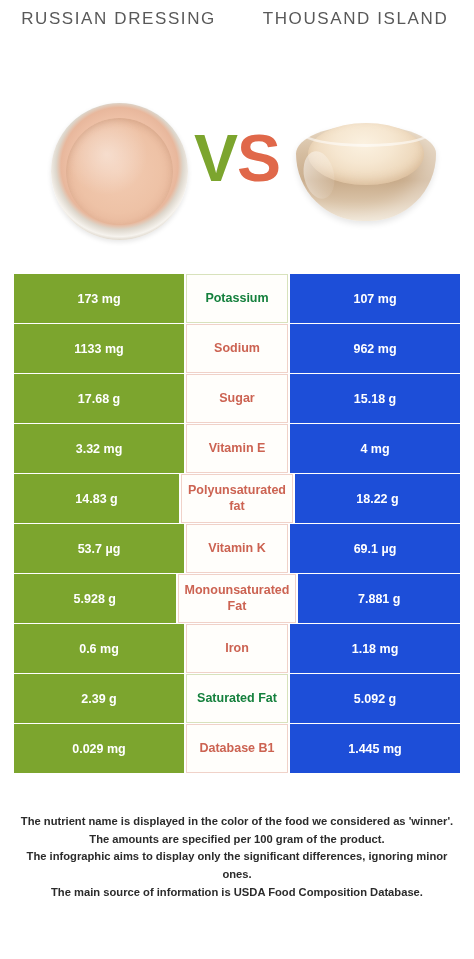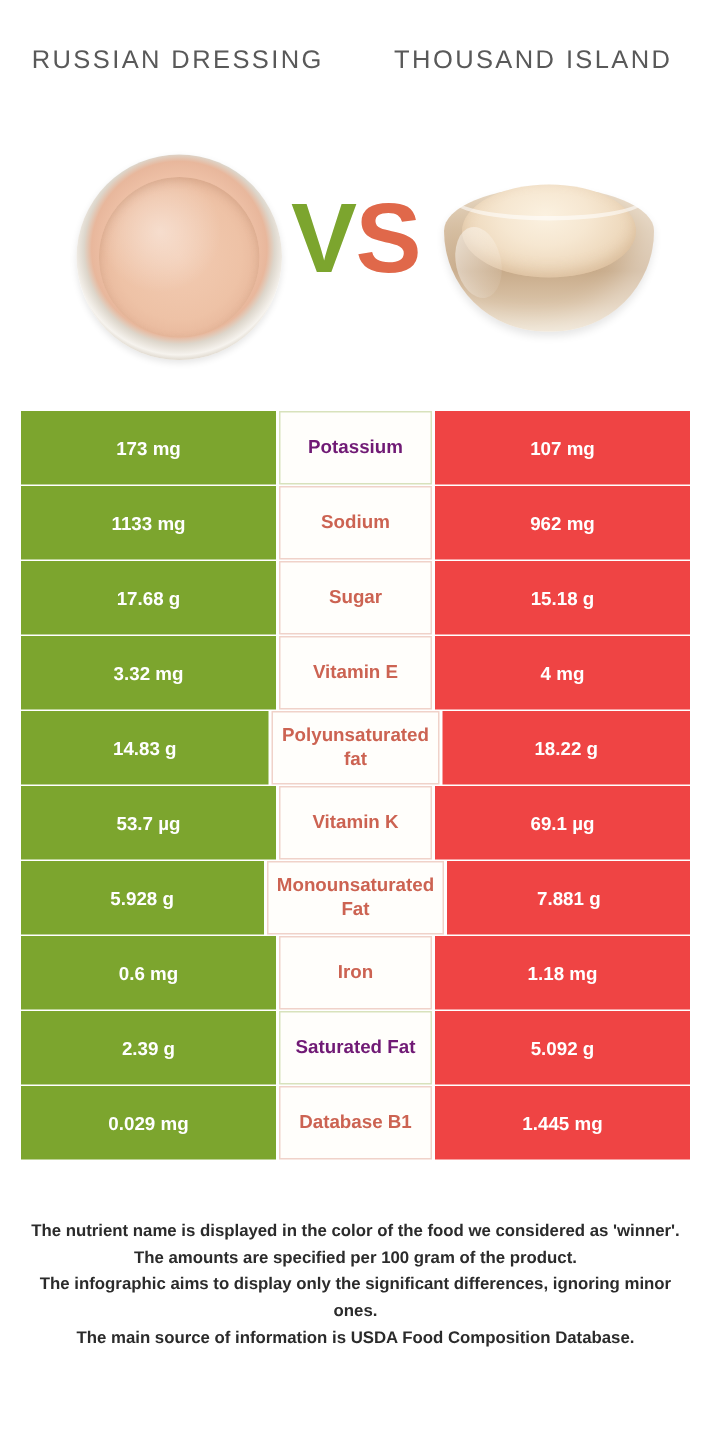--- a/index.html
+++ b/index.html
@@ -10,21 +10,21 @@
     background: #ffffff;
     font-family: "Liberation Sans", sans-serif;
     overflow: hidden;
     position: relative;
   }
 
   
   .header {
     height: 95px;
     display: flex;
-    padding-top: 28px;
+    padding-top: 7px;
   }
   .header-col {
     flex: 1;
     text-align: center;
   }
   .food-title {
     font-size: 17px;
     letter-spacing: 1.6px;
     color: #595959;
     font-weight: 300;
@@ -138,35 +138,35 @@
   .cell-left, .cell-right {
     width: 170px;
     display: flex;
     align-items: center;
     justify-content: center;
     color: #ffffff;
     font-size: 12.5px;
     font-weight: 700;
   }
   .cell-left  { background: #7CA52E; }
-  .cell-right { background: #ef4444; }
+  .cell-right { background: #1d4ed8; }
   .cell-mid {
     flex: 1;
     margin: 0 2px;
     background: #fffefb;
     display: flex;
     align-items: center;
     justify-content: center;
     text-align: center;
     font-size: 12.5px;
     font-weight: 700;
     line-height: 1.25;
     padding: 0 6px;
   }
-  .cell-mid.win-left  { color: #701a75; border: 1px solid #d8e2bc; }
+  .cell-mid.win-left  { color: #15803d; border: 1px solid #d8e2bc; }
   .cell-mid.win-right { color: #CC6352; border: 1px solid #f0d2c9; }
 
   
   .footer {
     margin-top: 40px;
     padding: 0 14px;
     text-align: center;
     font-size: 11.2px;
     color: #2b2b2b;
     line-height: 1.58;

